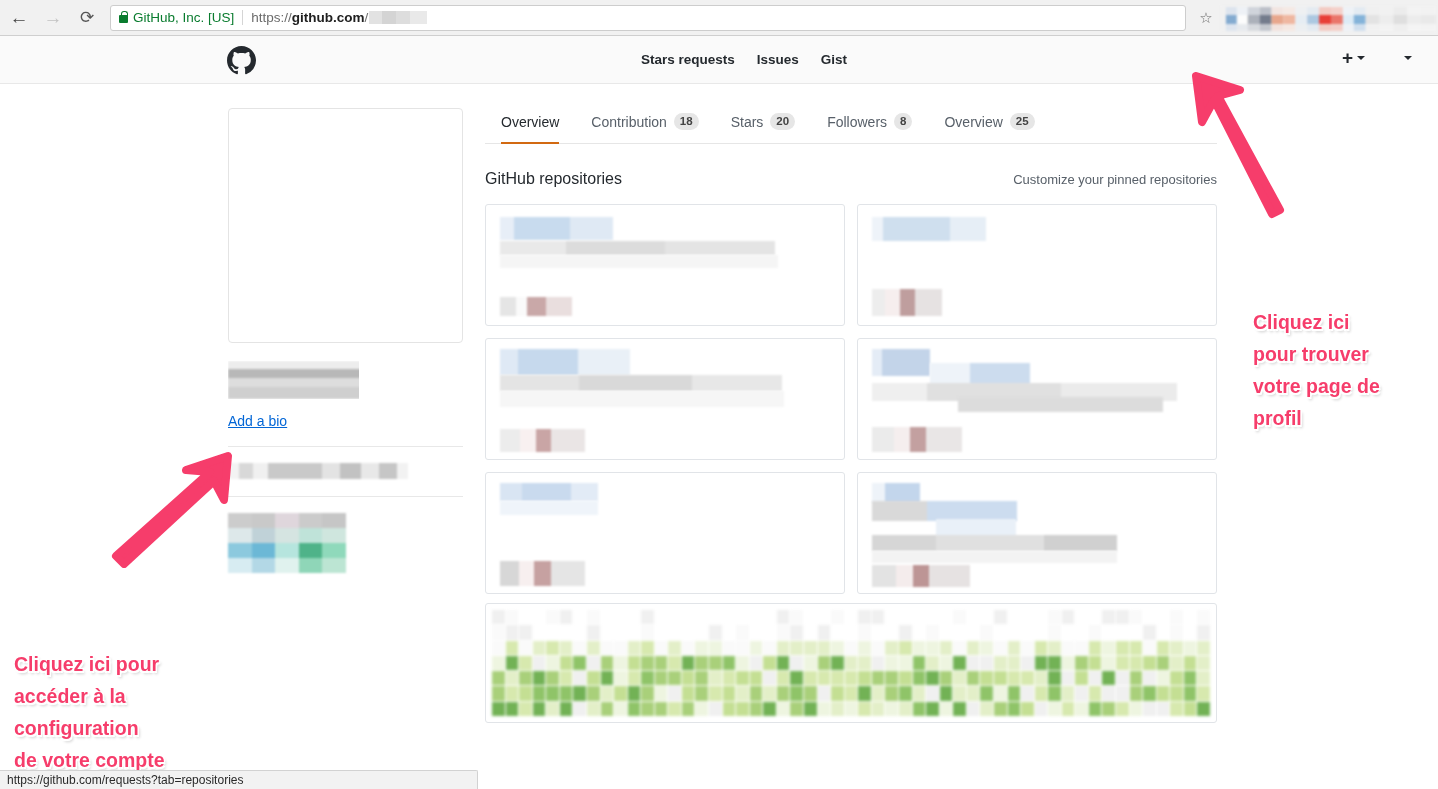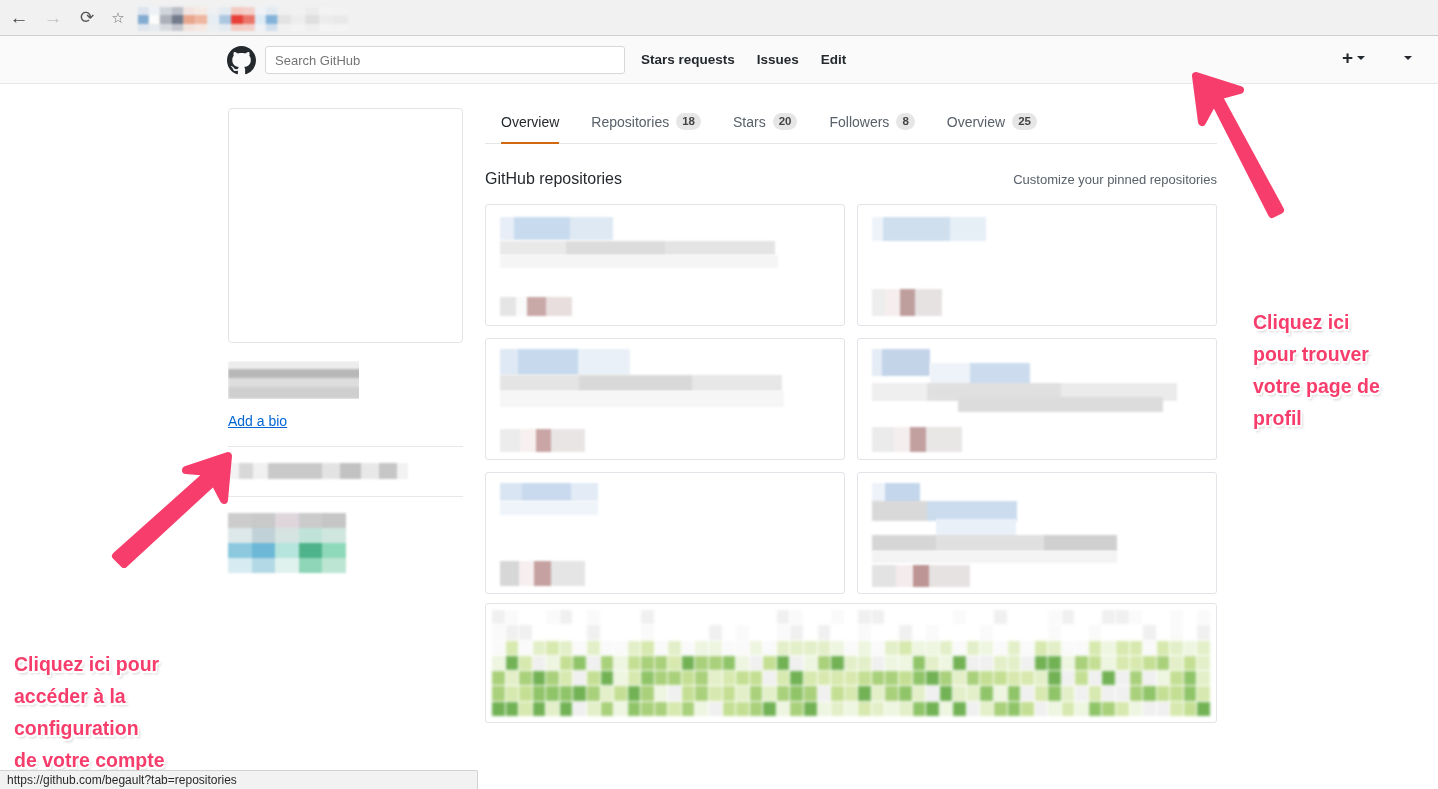--- a/index.html
+++ b/index.html
@@ -275,20 +275,27 @@
 </head>
 <body>
 
 <div class="page">
 
   <div class="chrome">
     <div class="nav-btn back">←</div>
     <div class="nav-btn fwd">→</div>
     <div class="nav-btn reload">⟳</div>
 
+    <div class="omnibox">
+      <span class="lock"></span>
+      <span class="site-id">GitHub, Inc. [US]</span>
+      <span class="omni-sep"></span>
+      <span class="url"><span>https://</span><b>github.com</b><span>/</span><span class="url-redacted"></span></span>
+      <span style="flex:1"></span>
+    </div>
 
     <div class="star-btn">☆</div>
 
     <div class="ext-strip">
       <svg class="ext-pix" viewBox="0 0 218 26" preserveAspectRatio="none">
         <rect x="0" y="0" width="218" height="26" fill="#f1f1f1"></rect>
         <rect x="6" y="2" width="11" height="8" fill="#dce4ee"></rect>
           <rect x="6" y="10" width="11" height="9" fill="#7fa8cf"></rect>
           <rect x="6" y="19" width="11" height="7" fill="#dde5ef"></rect>
         <rect x="17" y="2" width="11" height="8" fill="#eef2f7"></rect>
@@ -344,26 +351,25 @@
   </div>
 
   <div class="gh-header"></div>
 
   <div class="gh-mark">
     <svg width="29" height="29" viewBox="0 0 16 16" aria-hidden="true">
       <path fill="#24292e" d="M8 0C3.58 0 0 3.58 0 8c0 3.54 2.29 6.53 5.47 7.59.4.07.55-.17.55-.38 0-.19-.01-.82-.01-1.49-2.01.37-2.53-.49-2.69-.94-.09-.23-.48-.94-.82-1.13-.28-.15-.68-.52-.01-.53.63-.01 1.08.58 1.23.82.72 1.21 1.87.87 2.33.66.07-.52.28-.87.51-1.07-1.78-.2-3.64-.89-3.64-3.95 0-.87.31-1.59.82-2.15-.08-.2-.36-1.02.08-2.12 0 0 .67-.21 2.2.82.64-.18 1.32-.27 2-.27.68 0 1.36.09 2 .27 1.53-1.04 2.2-.82 2.2-.82.44 1.1.16 1.92.08 2.12.51.56.82 1.27.82 2.15 0 3.07-1.87 3.75-3.65 3.95.29.25.54.73.54 1.48 0 1.07-.01 1.93-.01 2.2 0 .21.15.46.55.38A8.01 8.01 0 0 0 16 8c0-4.42-3.58-8-8-8z"></path>
     </svg>
   </div>
 
-  <input class="gh-search" type="text" placeholder="Search GitHub" style="">
 
   <div class="gh-nav">
     <span>Stars requests</span>
     <span>Issues</span>
-    <span>Edit</span>
+    <span>Gist</span>
   </div>
 
   <div class="gh-right">
     <div class="plus-menu">
       <span class="plus-glyph">+</span>
       <span class="caret"></span>
     </div>
     <div class="avatar-menu">
       <span class="avatar-sm">
         <span class="owl"><span class="head"></span><span class="disc-l"></span><span class="disc-r"></span><span class="eye-l"></span><span class="eye-r"></span><span class="pupil-l"></span><span class="pupil-r"></span><span class="beak"></span><span class="bib"></span><span class="ruff"></span></span>
@@ -414,21 +420,21 @@
       </div>
     </div>
 
     <div class="main">
 
       <div class="tabs">
         <div class="tab active">
           <span>Overview</span>
         </div>
         <div class="tab">
-          <span>Repositories</span>
+          <span>Contribution</span>
           <span class="counter">18</span>
         </div>
         <div class="tab">
           <span>Stars</span>
           <span class="counter">20</span>
         </div>
         <div class="tab">
           <span>Followers</span>
           <span class="counter">8</span>
         </div>
@@ -871,14 +877,14 @@
   </div>
 
   <svg class="arrow" style="left:106px;top:448px;" width="140" height="120">
     <path d="M10,108 L104,24 L80,22 L122,8 L118,52 L108,33 L18,116 Z" fill="#f63d6b" stroke="#f63d6b" stroke-width="8" stroke-linejoin="round"></path>
   </svg>
 
   <svg class="arrow" style="left:1176px;top:62px;" width="120" height="165">
     <path d="M96,152 L38,38 L26,60 L20,14 L64,28 L42,34 L104,148 Z" fill="#f63d6b" stroke="#f63d6b" stroke-width="8" stroke-linejoin="round"></path>
   </svg>
 
-  <div class="statusbar">https://github.com/begault?tab=repositories</div>
+  <div class="statusbar">https://github.com/requests?tab=repositories</div>
 </div>
 
 </body></html>

